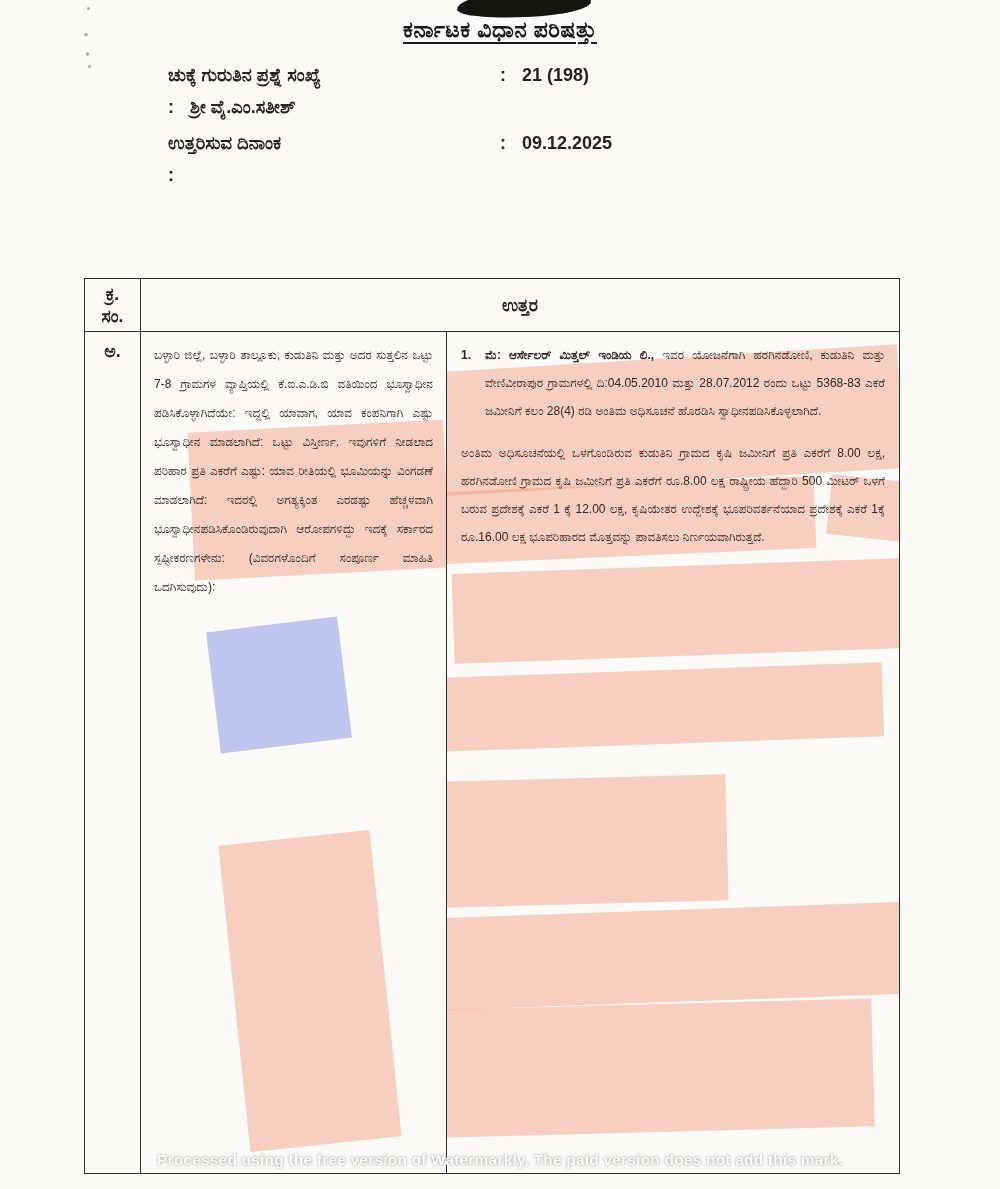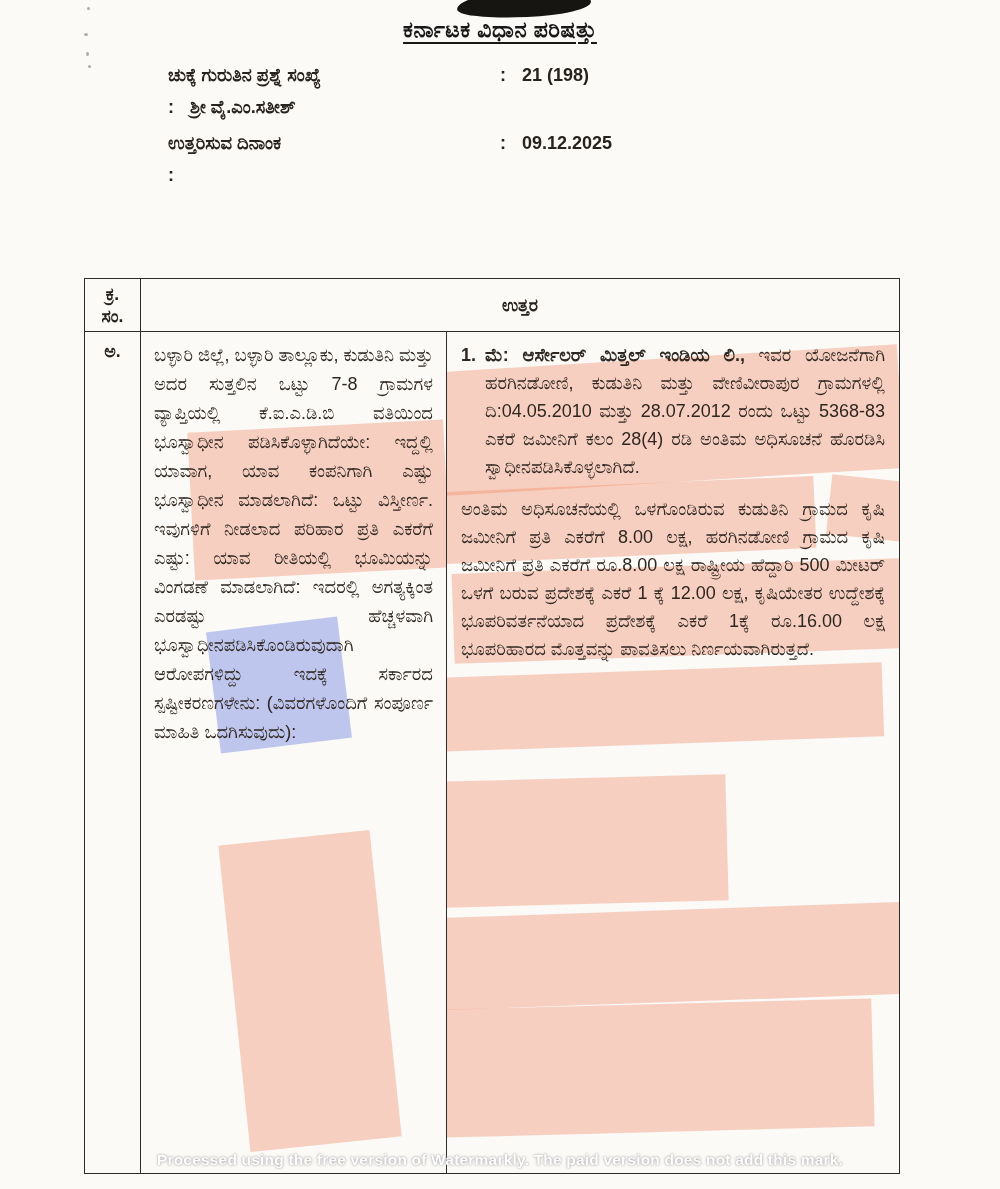--- a/index.html
+++ b/index.html
@@ -45,21 +45,21 @@
     display:flex;flex-direction:column;justify-content:center;text-align:center;line-height:22px;}
   .thead .c2{width:306px;border-right:1.6px solid #2e2c2a;box-sizing:border-box;
     display:flex;align-items:center;justify-content:center;}
   .thead .c3{flex:1;display:flex;align-items:center;justify-content:center;}
   .tbody{display:flex;height:841px;}
   .b1{width:56px;border-right:1.6px solid #2e2c2a;box-sizing:border-box;
     padding-top:9px;text-align:center;font-size:17.5px;font-weight:600;}
   .b2{width:306px;border-right:1.6px solid #2e2c2a;box-sizing:border-box;
     position:relative;padding:9px 13px;overflow:hidden;}
   .b3{flex:1;position:relative;padding:9px 14px;overflow:hidden;}
-  .celltext{position:relative;z-index:1;font-size:18px;text-align:justify;font-weight:500;color:#2f2720;}
+  .celltext{position:relative;z-index:1;font-size:12px;text-align:justify;font-weight:500;color:#2f2720;}
   .b2 .celltext{line-height:29px;}
   .b3 .celltext{line-height:28px;}
   .b3 p{margin:0 0 14px 0;}
   .item{position:relative;padding-left:24px;}
   .item .no{position:absolute;left:0;top:0;font-weight:700;}
   .bold{font-weight:700;}
   
   .hl{position:absolute;z-index:0;pointer-events:none;}
   
   .q-hl1{left:50px;top:94px;width:256px;height:148px;transform:rotate(-3deg);}

